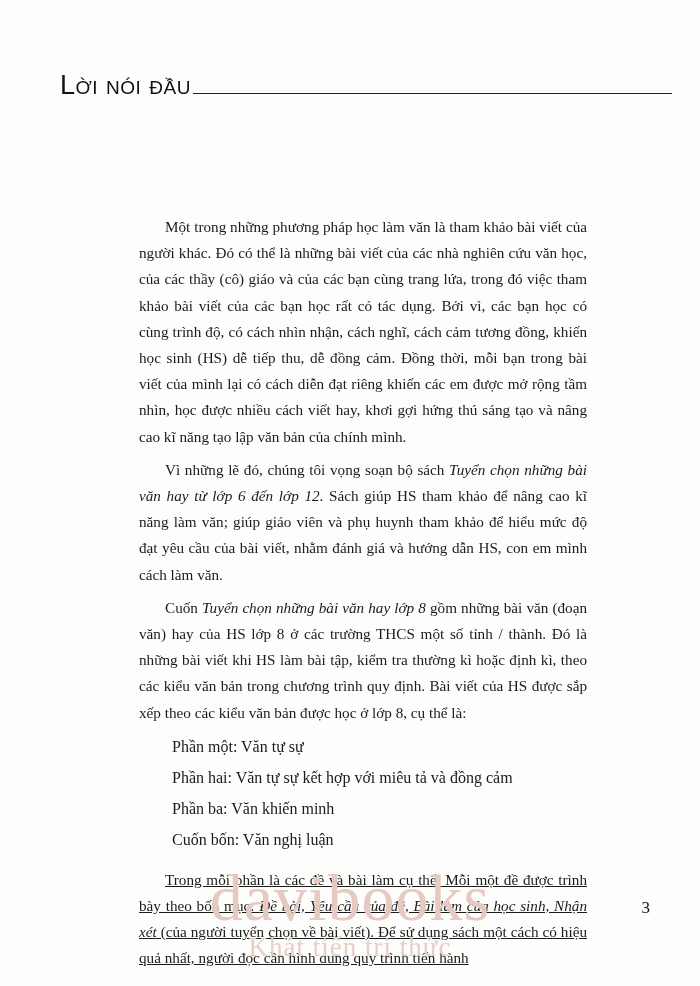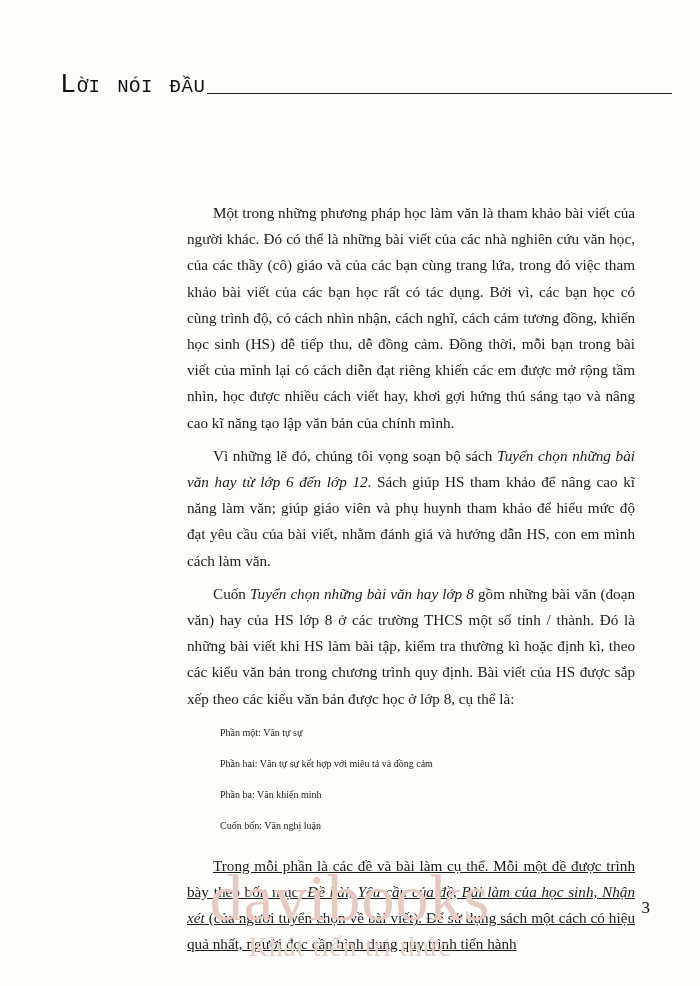--- a/index.html
+++ b/index.html
@@ -20,63 +20,62 @@
   
   .heading-row {
     position: absolute;
     top: 72px;
     left: 60px;
     right: 28px;
     display: flex;
     align-items: flex-end;
   }
   .heading-title {
-    font-family: Liberation Mono, monospace;
+    font-family: Liberation Sans, sans-serif;
     font-size: 27px;
     font-variant: small-caps;
     letter-spacing: 0.5px;
     color: #111;
     white-space: nowrap;
     line-height: 1;
     padding-right: 2px;
   }
   .heading-rule {
     flex: 1 1 auto;
     height: 0;
     border-bottom: 1.6px solid #222;
     margin-bottom: 5px;
   }
 
   
   .body-col {
     position: absolute;
-    top: 200px;
+    top: 214px;
     left: 139px;
     width: 448px;
-    margin-left: 48px;
   }
   p.para {
     margin: 0 0 2px 0;
     font-size: 15.2px;
     line-height: 26.2px;
     text-align: justify;
     text-indent: 26px;
     color: #1b1b1b;
   }
   p.para.tight {
     margin-bottom: 0;
     text-decoration: underline;
   }
   .ital {
     font-style: italic;
   }
   .list-item {
     margin: 0;
     padding: 0;
-    font-size: 10px;
+    font-size: 16px;
     line-height: 26.2px;
     text-indent: 0;
     margin-left: 33px;
     text-align: left;
   }
   .list-block {
     margin-top: 8px;
     margin-bottom: 8px;
   }
   .gap {

